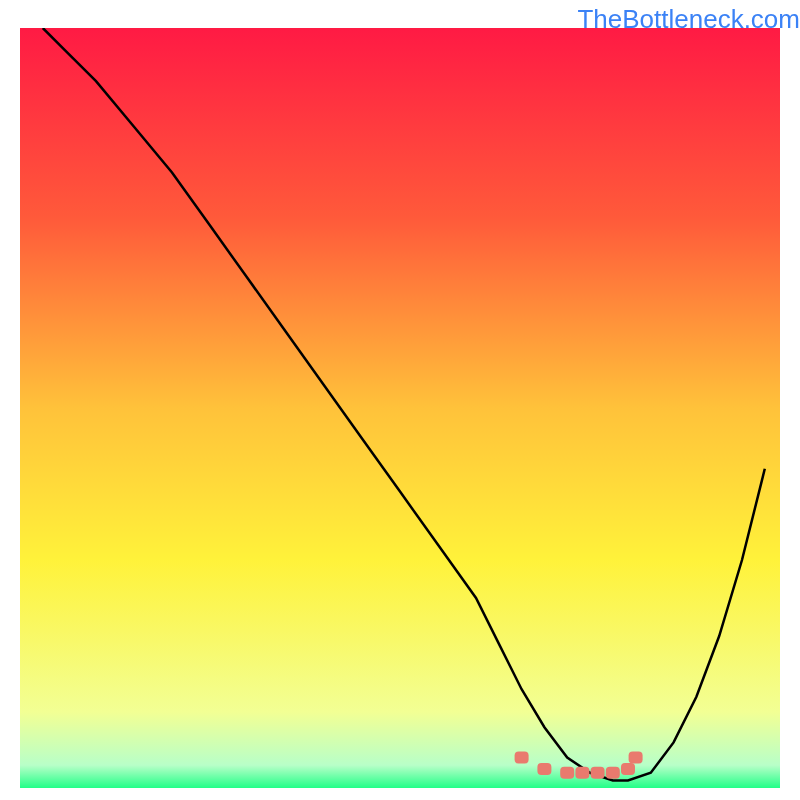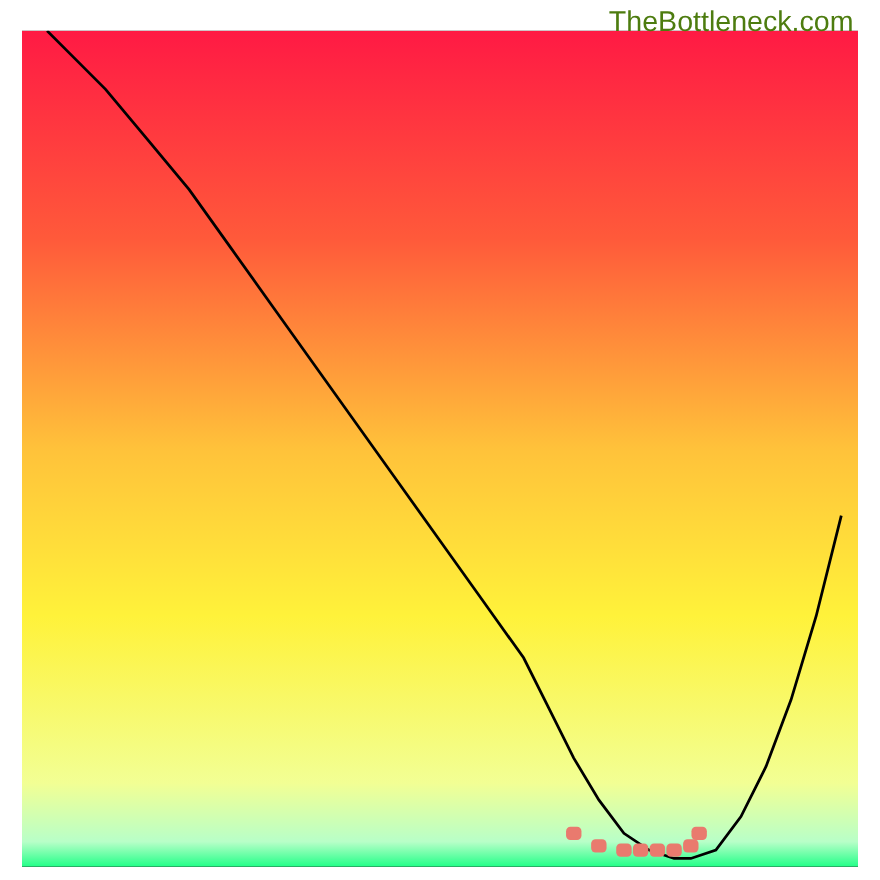--- a/index.html
+++ b/index.html
@@ -7,22 +7,22 @@
     padding: 0;
     background: #ffffff;
     width: 800px;
     height: 800px;
     position: relative;
     font-family: Arial, sans-serif;
   }
   .watermark {
     position: absolute;
     top: 4px;
-    right: 24px;
-    color: #4d7c0f;
+    right: 0;
+    color: #3b82f6;
     font-size: 26px;
     font-weight: normal;
     z-index: 10;
   }
   .frame {
     position: absolute;
     top: 28px;
     left: 20px;
     width: 760px;
     height: 760px;

